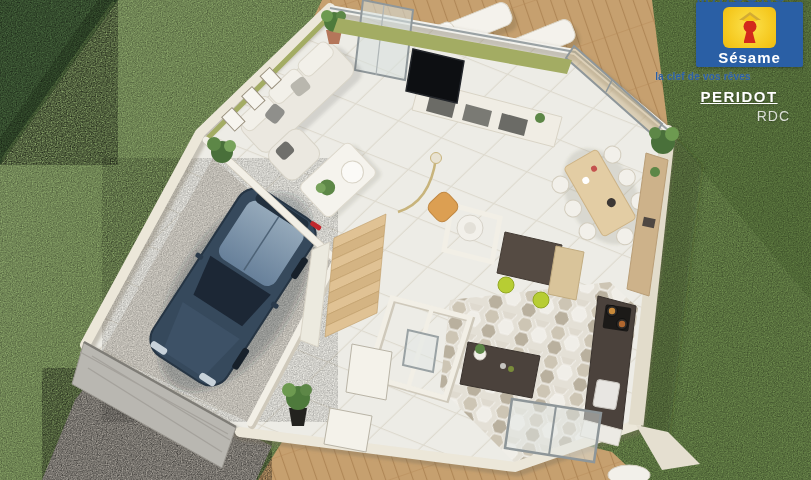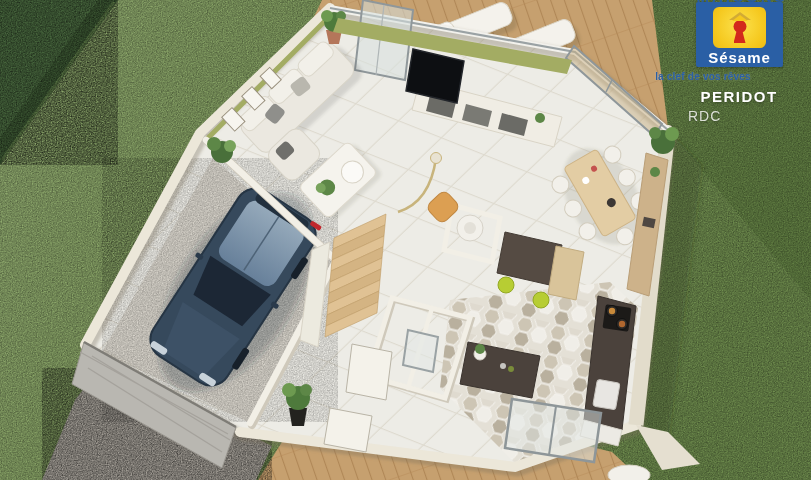--- a/index.html
+++ b/index.html
@@ -3,21 +3,21 @@
 <meta charset="utf-8">
 <style>
   html,body{margin:0;padding:0;background:#222;}
   .stage{position:relative;width:811px;height:480px;overflow:hidden;
          font-family:"Liberation Sans",sans-serif;}
   .stage svg{position:absolute;left:0;top:0;}
   
   .brand-top{position:absolute;left:692px;top:0;width:100px;height:9px;overflow:hidden;}
   .brand-top span{position:absolute;left:0;top:-12px;width:100%;text-align:center;
     font-size:15px;font-weight:bold;letter-spacing:3px;color:#2a5fa5;}
-  .logo-box{position:absolute;left:696px;top:2px;width:87px;height:65px;
+  .logo-box{position:absolute;left:696px;top:2px;width:107px;height:65px;
     background:#2a5fa5;border-radius:2px;box-shadow:0 1px 3px rgba(0,0,0,.3);}
   .logo-tile{position:relative;width:53px;height:41px;margin:5px auto 0;
     background:radial-gradient(circle at 50% 45%, #fce24e 0%, #f5c81e 70%, #eebb12 100%);
     border-radius:6px;}
   .roof{position:absolute;left:50%;top:5px;transform:translateX(-50%);
     width:0;height:0;border-left:11px solid transparent;border-right:11px solid transparent;
     border-bottom:8px solid #d2ab35;}
   .roof-in{position:absolute;left:50%;top:8px;transform:translateX(-50%);
     width:0;height:0;border-left:8px solid transparent;border-right:8px solid transparent;
     border-bottom:6px solid #f5c81e;z-index:2;}
@@ -26,22 +26,22 @@
   .kh-stem{position:absolute;left:50%;top:23px;transform:translateX(-50%);
     width:12px;height:13px;background:#d3291c;
     clip-path:polygon(28% 0,72% 0,100% 100%,0 100%);}
   .logo-name{margin-top:1px;text-align:center;color:#fff;font-size:15px;
     font-weight:bold;letter-spacing:1px;}
   .tagline{position:absolute;left:652px;top:71px;width:102px;text-align:center;
     color:#2a5fa5;font-size:10px;font-weight:bold;letter-spacing:.2px;
     text-shadow:0 0 2px rgba(255,255,255,.35);}
   .plan-title{position:absolute;left:688px;top:88px;width:102px;text-align:center;
     color:#fff;font-size:15px;font-weight:bold;letter-spacing:1.5px;
-    text-shadow:0 1px 3px rgba(0,0,0,.35);}
-  .floor-label{position:absolute;left:688px;top:108px;width:102px;text-align:left;
+    text-shadow:0 1px 3px rgba(0,0,0,.35);text-decoration:underline;}
+  .floor-label{position:absolute;left:688px;top:108px;width:102px;text-align:right;
     color:rgba(255,255,255,.8);font-size:14px;letter-spacing:1px;
     text-shadow:0 1px 2px rgba(0,0,0,.25);}
 </style>
 </head>
 <body>
 
 <div class="stage">
 <svg width="811" height="480" viewBox="0 0 811 480">
   <defs>
     <linearGradient id="gGrad" x1="0" y1="0" x2="1" y2="0.25">

